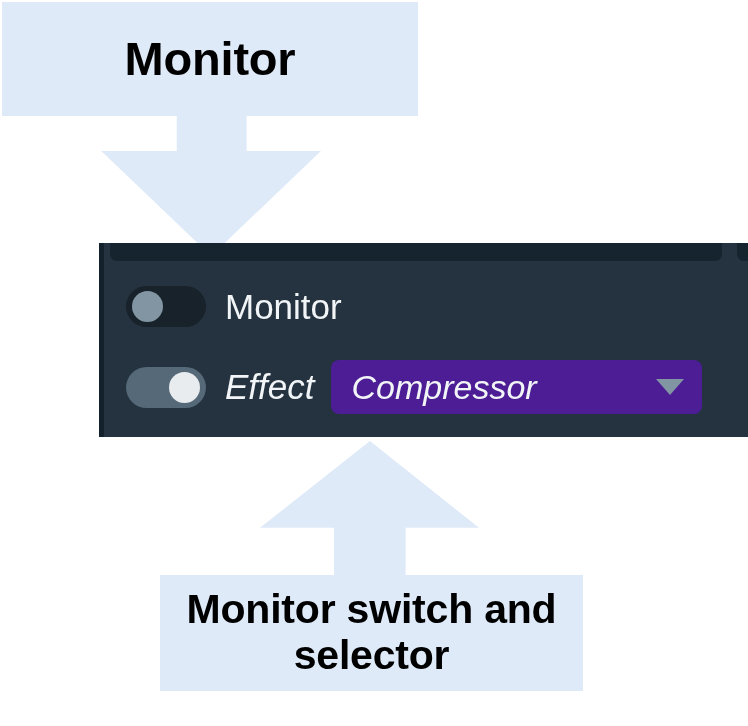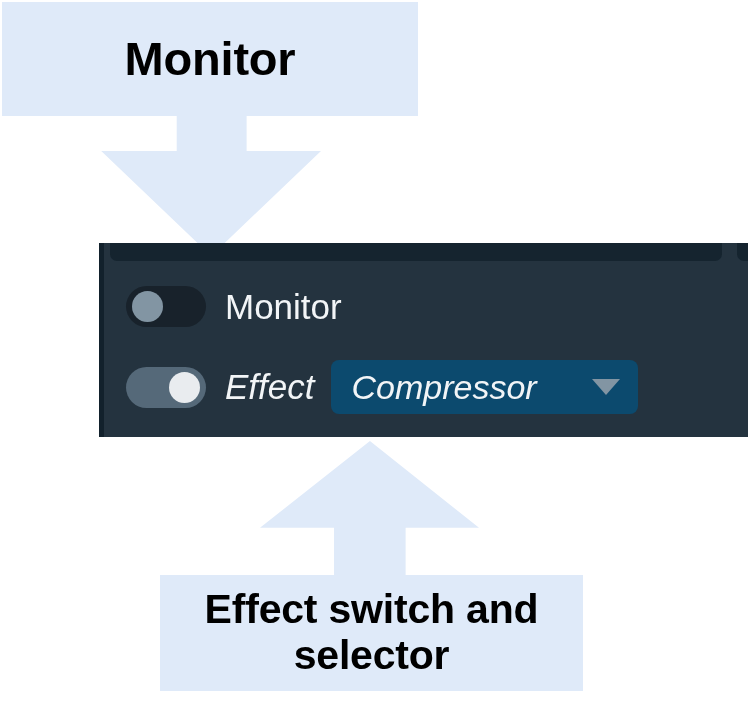--- a/index.html
+++ b/index.html
@@ -153,23 +153,23 @@
     color: #f2f5f7;
     font-size: 35px;
     margin-left: 19px;
     white-space: nowrap;
   }
 
   
   #effect-select {
     position: relative;
     margin-left: 17px;
-    width: 307px;
+    width: 371px;
     height: 54px;
-    background: #0c4a6e;
+    background: #4c1d95;
     border-radius: 8px;
     display: flex;
     align-items: center;
     flex: 0 0 auto;
   }
   #effect-select-value {
     color: #f2f5f7;
     font-size: 34px;
     margin-left: 20px;
     white-space: nowrap;
@@ -217,15 +217,15 @@
       <div id="effect-select">
         <span id="effect-select-value">Compressor</span>
         <span id="effect-select-chevron"></span>
       </div>
     </div>
 
   </div>
 
   <div id="arrow-up" class="arrow"></div>
 
-  <div id="callout-bottom" class="callout">Effect switch and selector</div>
+  <div id="callout-bottom" class="callout">Monitor switch and selector</div>
 
 </div>
 
 </body></html>

